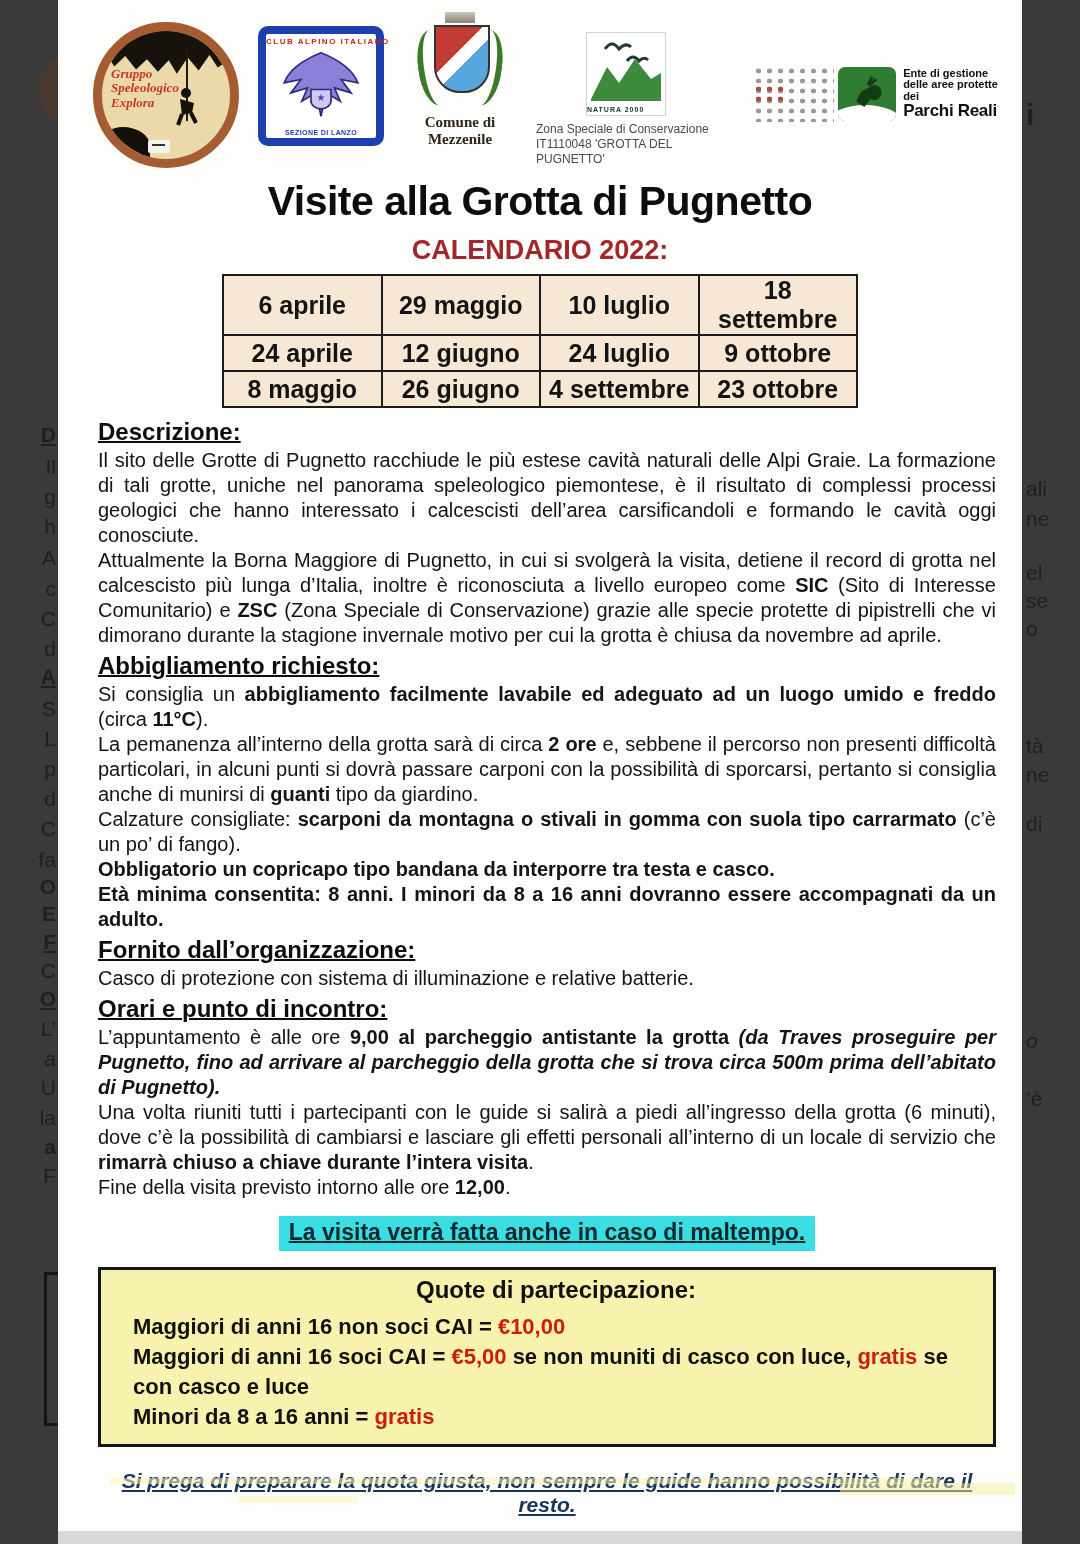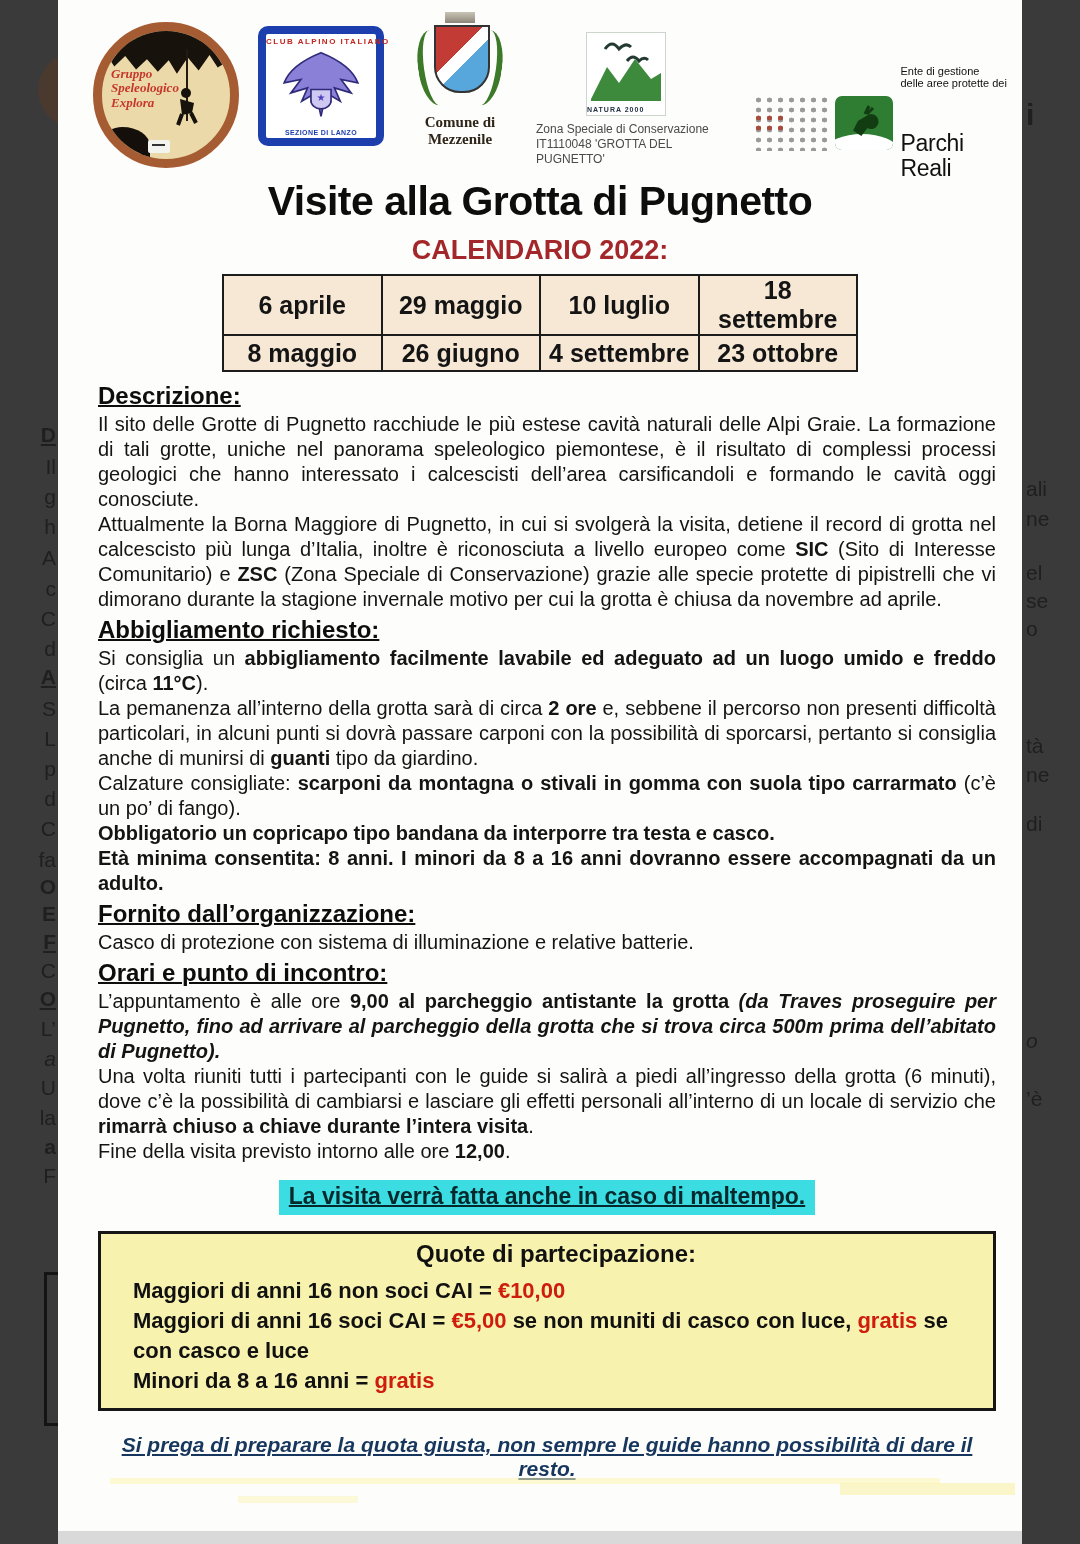--- a/index.html
+++ b/index.html
@@ -55,22 +55,22 @@
   .natura-name{position:absolute;bottom:2px;width:100%;font-size:7px;font-weight:bold;color:#234;letter-spacing:1px;}
   .natura-cap{font-size:12px;color:#4a4a4a;line-height:1.25;margin-top:6px;}
   .logo-parchi{left:695px;top:56px;width:260px;display:flex;align-items:center;}
   .dots{width:84px;height:56px;position:relative;
     background-image:radial-gradient(#9a9a9a 2.4px,transparent 3px);background-size:11px 10px;}
   .dots::after{content:"";position:absolute;left:0;top:18px;width:32px;height:21px;
     background-image:radial-gradient(#a84a3c 2.4px,transparent 3px);background-size:11px 10px;}
   .ptile{width:58px;height:54px;background:#2e7d32;border-radius:7px;margin-left:4px;position:relative;overflow:hidden;flex:none;}
   .ptile::before{content:"";position:absolute;left:-8px;bottom:-14px;width:70px;height:30px;background:#fff;border-radius:50% 50% 0 0;}
   .ptext{margin-left:7px;line-height:1.06;text-align:left;color:#111;}
-  .ptext .small{font-size:11px;font-weight:normal;display:block;}
-  .ptext .big{font-size:23px;font-weight:normal;display:block;letter-spacing:-.3px;margin-top:42px;}
+  .ptext .small{font-size:11px;font-weight:bold;display:block;}
+  .ptext .big{font-size:17px;font-weight:bold;display:block;letter-spacing:-.3px;}
   
   .title{ text-align:center;font-size:41px;font-weight:bold;color:#0d0d0d;letter-spacing:-.5px;margin-top:16px;}
   .cal-label{text-align:center;font-size:27px;font-weight:bold;color:var(--calendar-red,#a3262b);margin-top:10px;}
   table.cal{border-collapse:collapse;margin:8px auto 0 auto;width:636px;}
   table.cal td{
     border:2px solid #1c1c1c;background:var(--table-beige,#f6e8d5);
     width:25%;text-align:center;font-size:25px;font-weight:600;color:#141414;
     height:34px;padding:0 4px;
   }
   
@@ -216,20 +216,26 @@
 
   <table class="cal">
     <tbody>
       <tr>
         <td>6 aprile</td>
         <td>29 maggio</td>
         <td>10 luglio</td>
         <td>18 settembre</td>
       </tr>
       <tr>
+        <td>24 aprile</td>
+        <td>12 giugno</td>
+        <td>24 luglio</td>
+        <td>9 ottobre</td>
+      </tr>
+      <tr>
         <td>8 maggio</td>
         <td>26 giugno</td>
         <td>4 settembre</td>
         <td>23 ottobre</td>
       </tr>
     </tbody>
   </table>
 
   <div class="content">
 

